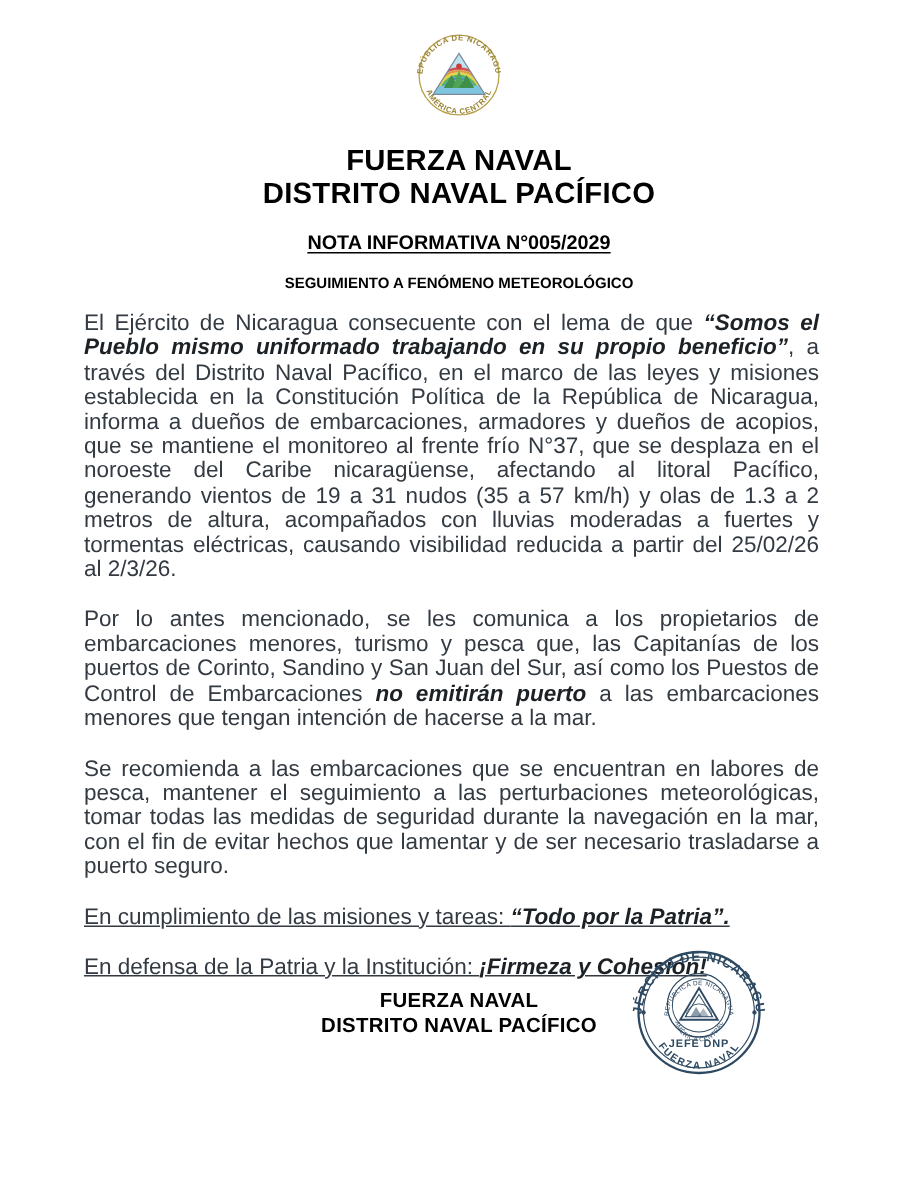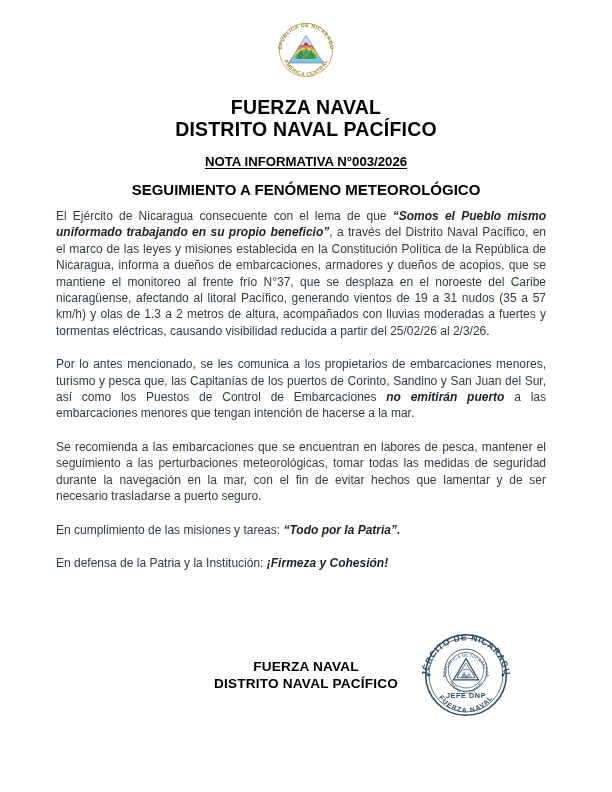--- a/index.html
+++ b/index.html
@@ -64,48 +64,48 @@
     font-weight: bold;
     color: #000000;
     line-height: 16px;
   }
   .nota-line span.u {
     text-decoration: underline;
     text-underline-offset: 2px;
   }
   .subject-line {
     margin-top: 12px;
-    font-size: 15px;
+    font-size: 10px;
     font-weight: bold;
     color: #000000;
     line-height: 16px;
   }
 
   
   .body-block {
     position: absolute;
     left: 56px;
     top: 208px;
     width: 502px;
   }
   p.para {
     margin: 0 12px 17px 0;
-    font-size: 12px;
+    font-size: 15px;
     line-height: 16.4px;
     text-align: justify;
     text-justify: inter-word;
     color: #333a42;
   }
   p.para:last-child { margin-bottom: 0; }
   .bi {
     font-weight: bold;
     font-style: italic;
     color: #1c2126;
   }
-  .no-just { text-align: left; }
+  .no-just { text-align: left; text-decoration: underline; }
 
   
   .footer-block {
     position: absolute;
     left: 0;
     right: 0;
     top: 658px;
     text-align: center;
   }
   .footer-line {
@@ -167,21 +167,21 @@
         </g>
         <polygon points="50,30 74,68 26,68" fill="none" stroke="#7a8a99" stroke-width="1.1"></polygon>
       </svg>
     </div>
   </div>
 
   <div class="title-block">
     <div class="title-line title-1">FUERZA NAVAL</div>
     <div class="title-line title-2">DISTRITO NAVAL PACÍFICO</div>
     <div class="nota-line">
-      <span class="u">NOTA INFORMATIVA N°003/2026</span>
+      <span class="u">NOTA INFORMATIVA N°005/2029</span>
     </div>
     <div class="subject-line">SEGUIMIENTO A FENÓMENO METEOROLÓGICO</div>
   </div>
 
   <div class="body-block">
 
     <p class="para"><span>El Ejército de Nicaragua consecuente con el lema de que </span><span class="bi">“Somos el Pueblo mismo uniformado trabajando en su propio beneficio”</span><span>, a través del Distrito Naval Pacífico, en el marco de las leyes y misiones establecida en la Constitución Política de la República de Nicaragua, informa a dueños de embarcaciones, armadores y dueños de acopios, que se mantiene el monitoreo al frente frío N°37, que se desplaza en el noroeste del Caribe nicaragüense, afectando al litoral Pacífico, generando vientos de 19 a 31 nudos (35 a 57 km/h) y olas de 1.3 a 2 metros de altura, acompañados con lluvias moderadas a fuertes y tormentas eléctricas, causando visibilidad reducida a partir del 25/02/26 al 2/3/26.</span></p>
 
     <p class="para"><span>Por lo antes mencionado, se les comunica a los propietarios de embarcaciones menores, turismo y pesca que, las Capitanías de los puertos de Corinto, Sandino y San Juan del Sur, así como los Puestos de Control de Embarcaciones </span><span class="bi">no emitirán puerto</span><span> a las embarcaciones menores que tengan intención de hacerse a la mar.</span></p>
 

